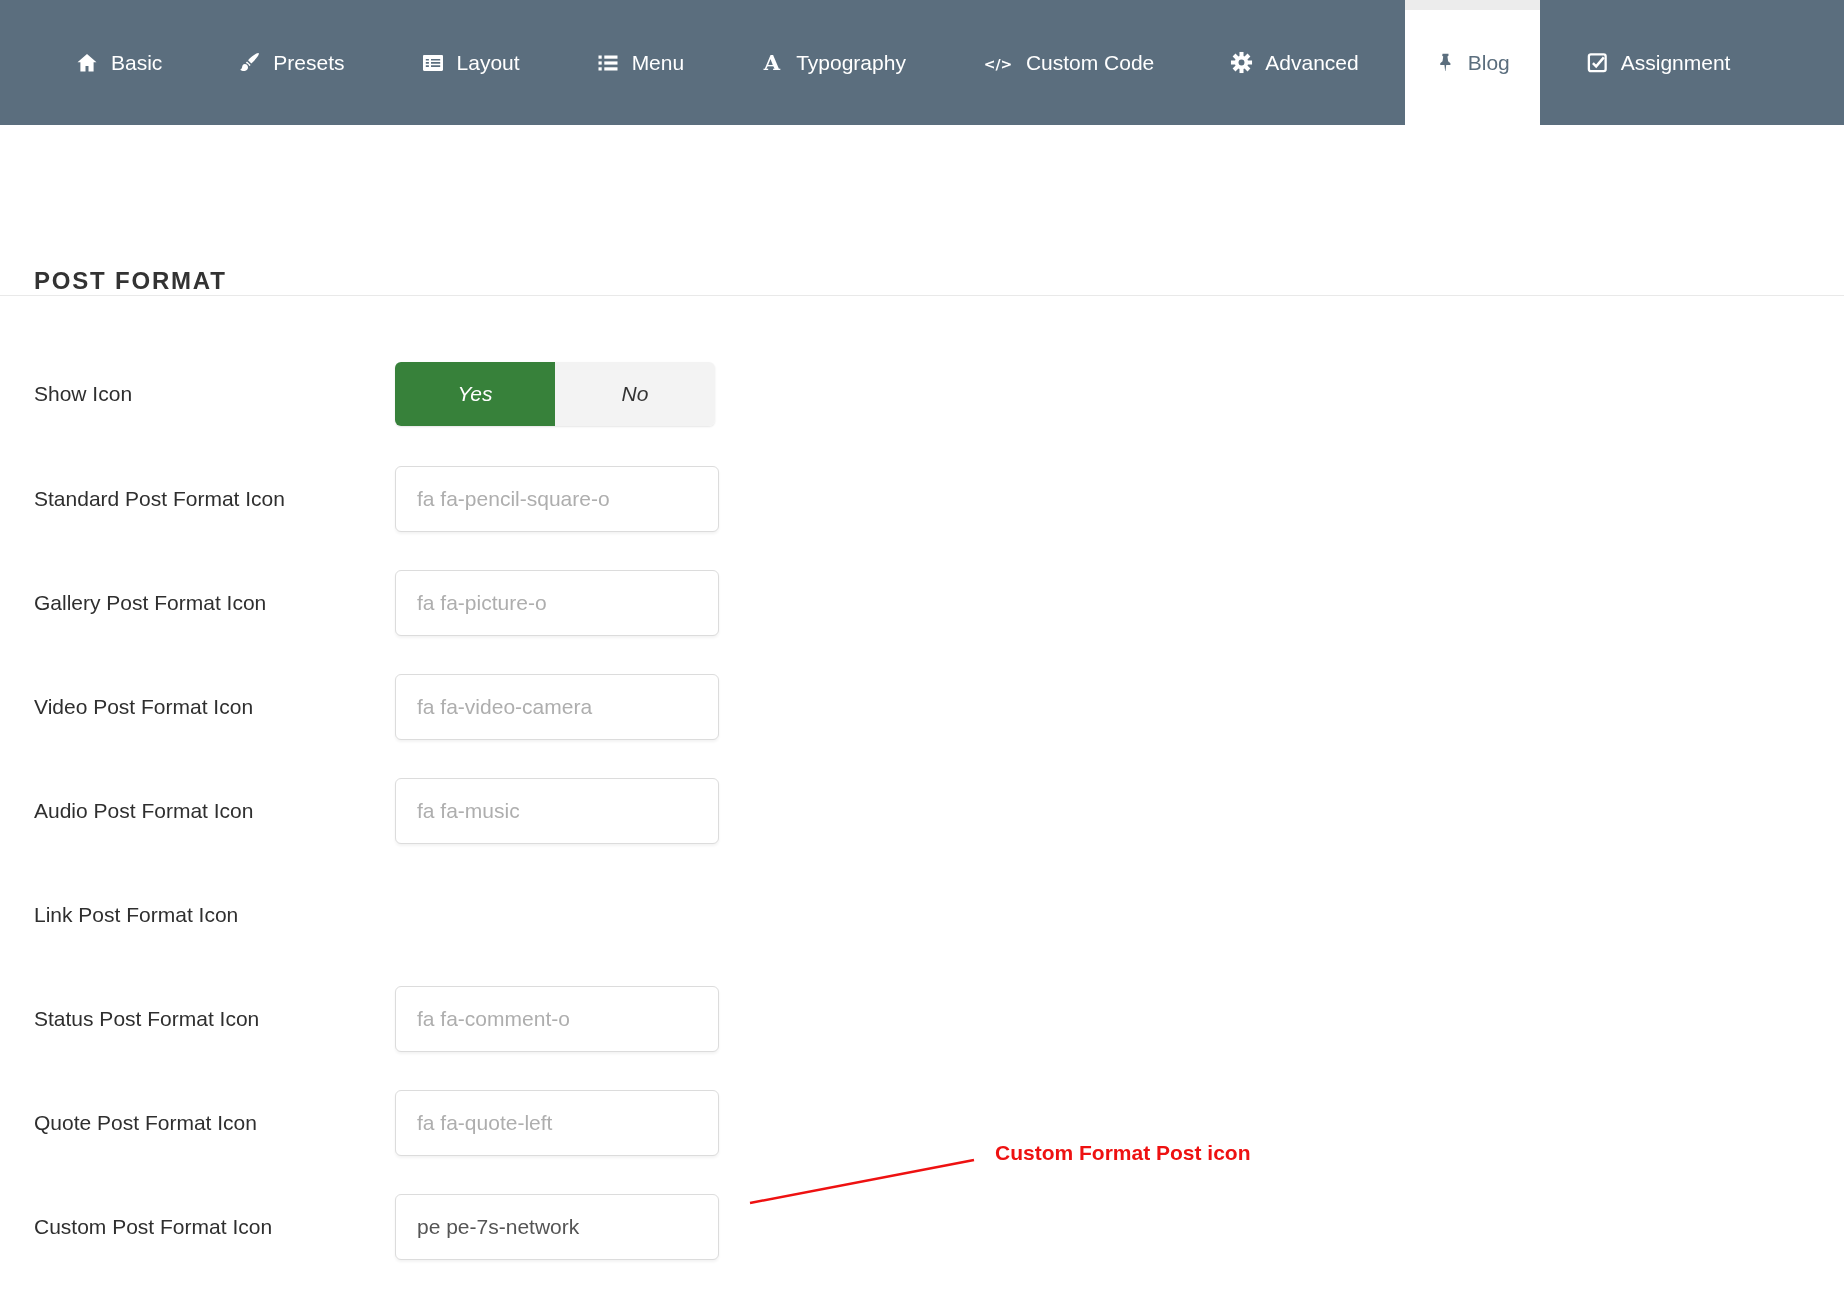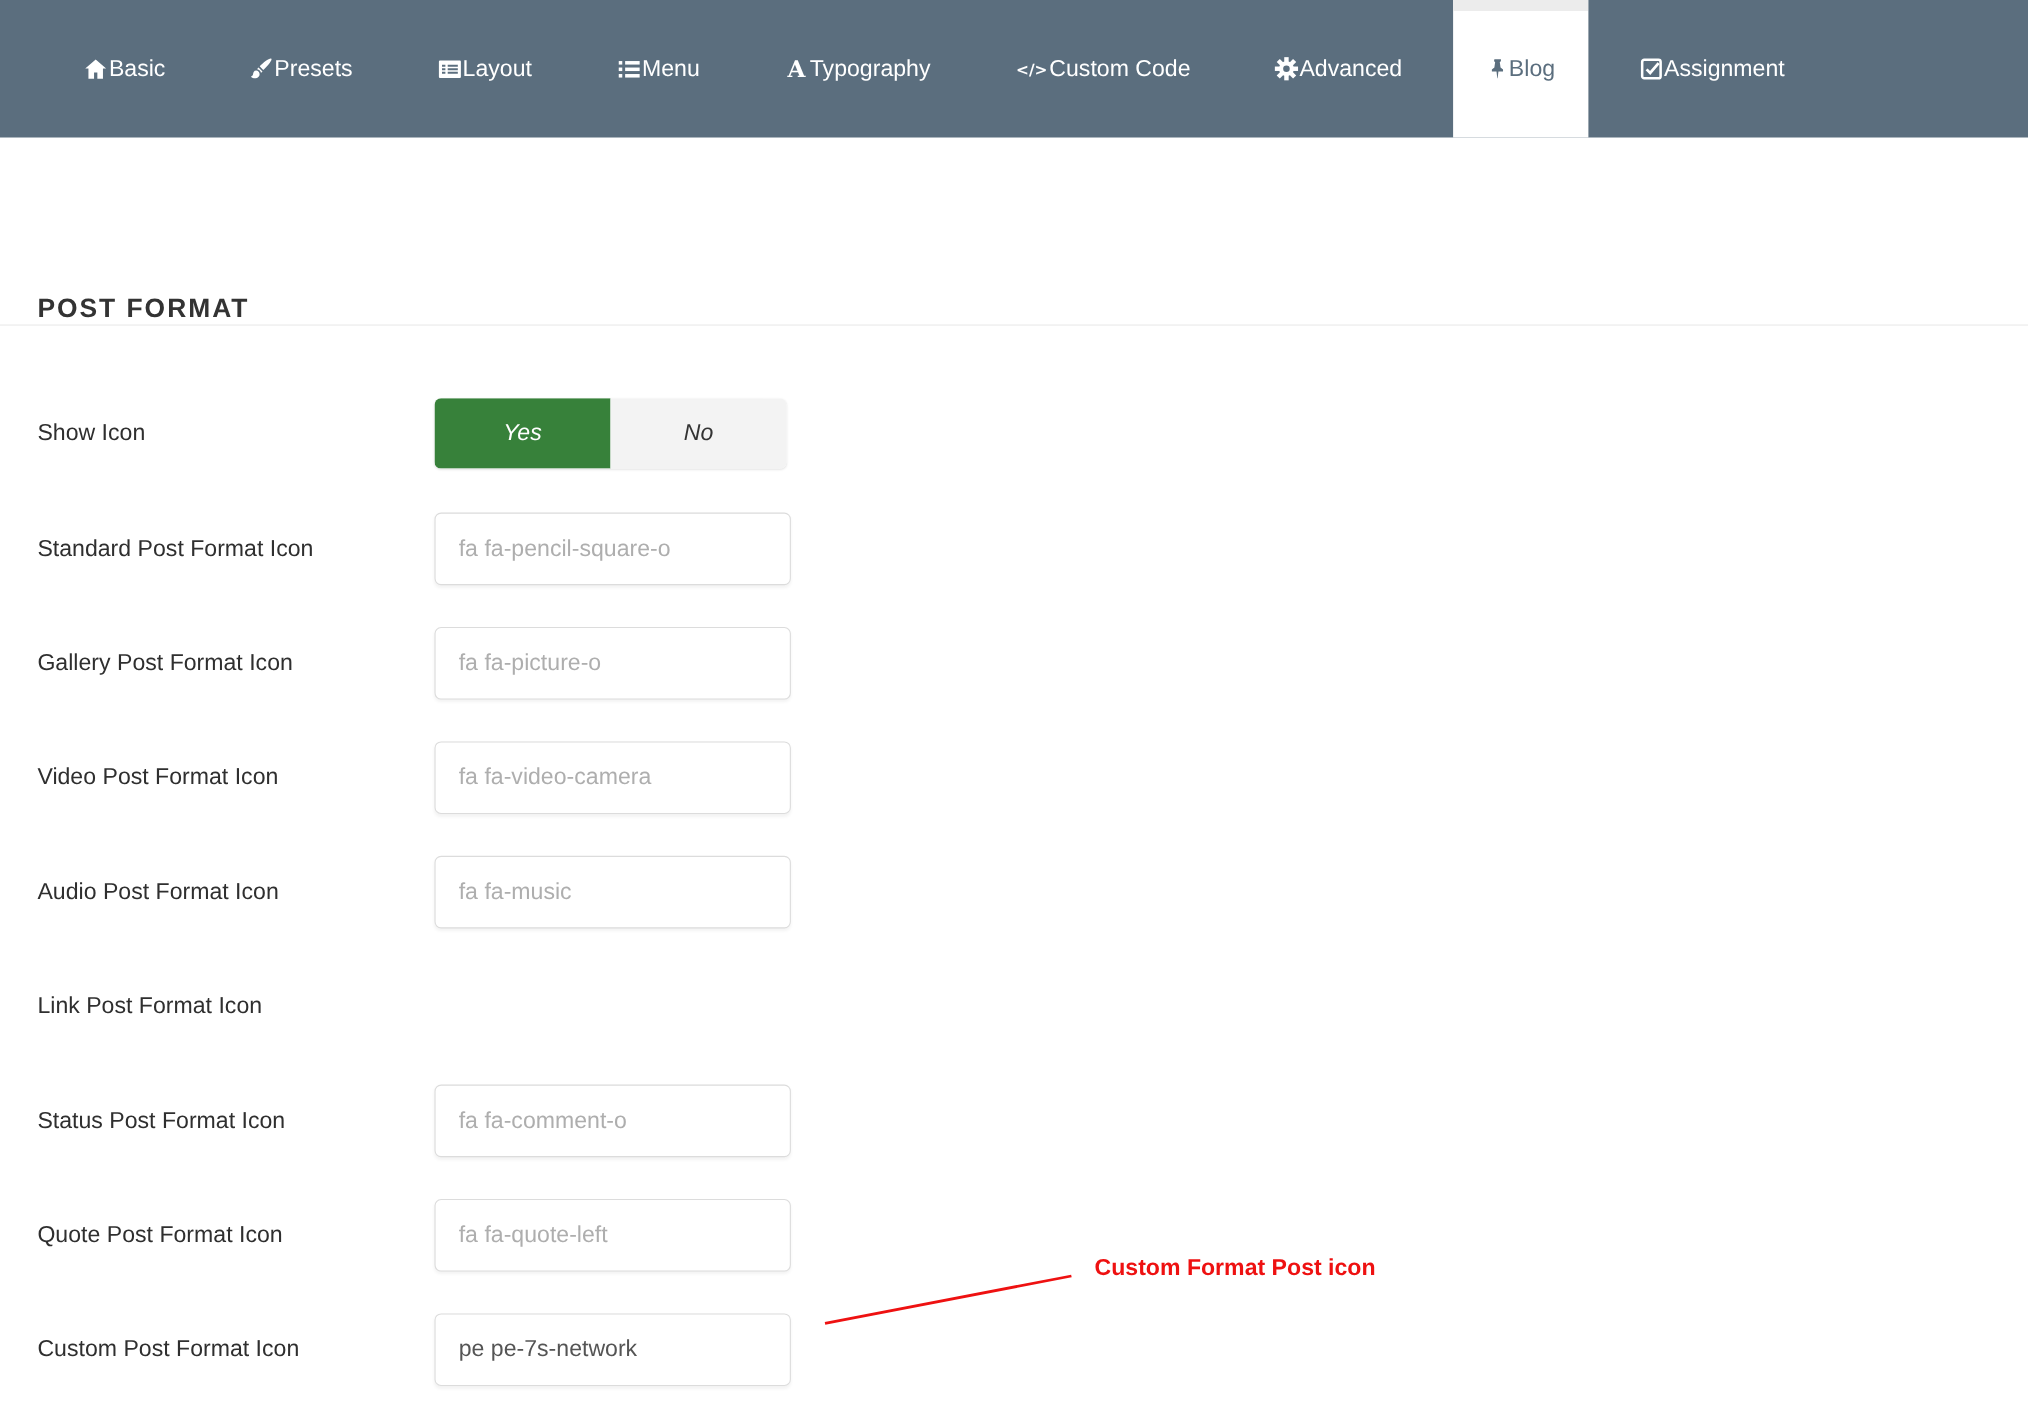--- a/index.html
+++ b/index.html
@@ -18,21 +18,21 @@
     font-family:"Liberation Sans","DejaVu Sans",sans-serif;
     -webkit-font-smoothing:antialiased;
   }
 
   
   .topnav{
     height:125px;background:var(--nav-bg);
     display:flex;align-items:stretch;padding-left:45px;gap:16px;
   }
   .nav-item{
-    display:flex;align-items:center;gap:0;padding:0 30px;
+    display:flex;align-items:center;gap:12px;padding:0 30px;
     color:#ffffff;font-size:21px;cursor:pointer;white-space:nowrap;
   }
   .nav-item.active{
     background:var(--active-tab-bg);
     color:var(--active-tab-text);
     box-shadow:inset 0 10px 0 0 var(--tab-top-strip);
   }
   .nav-icon{display:flex;align-items:center;}
   .nav-icon svg{display:block;}
 

